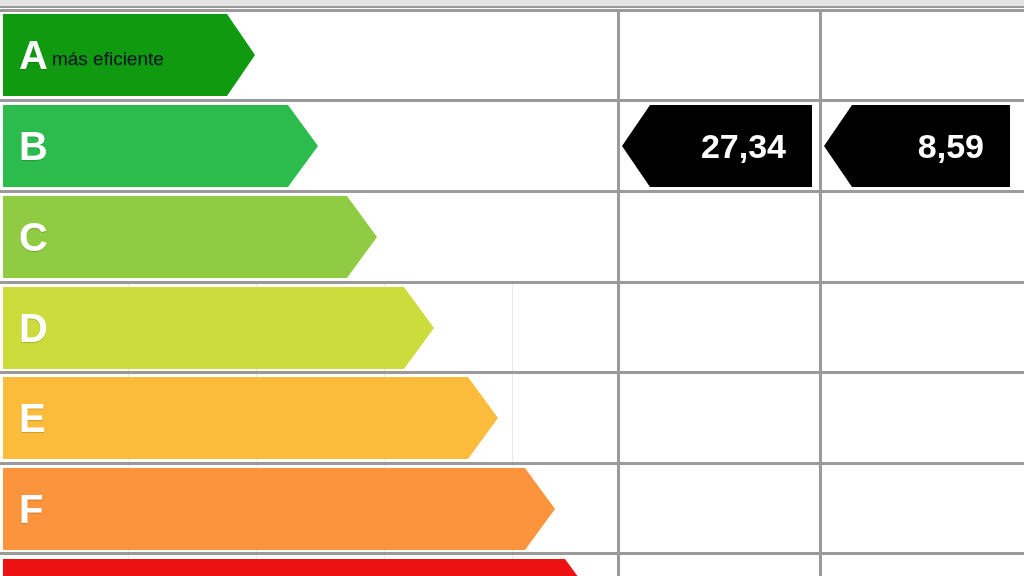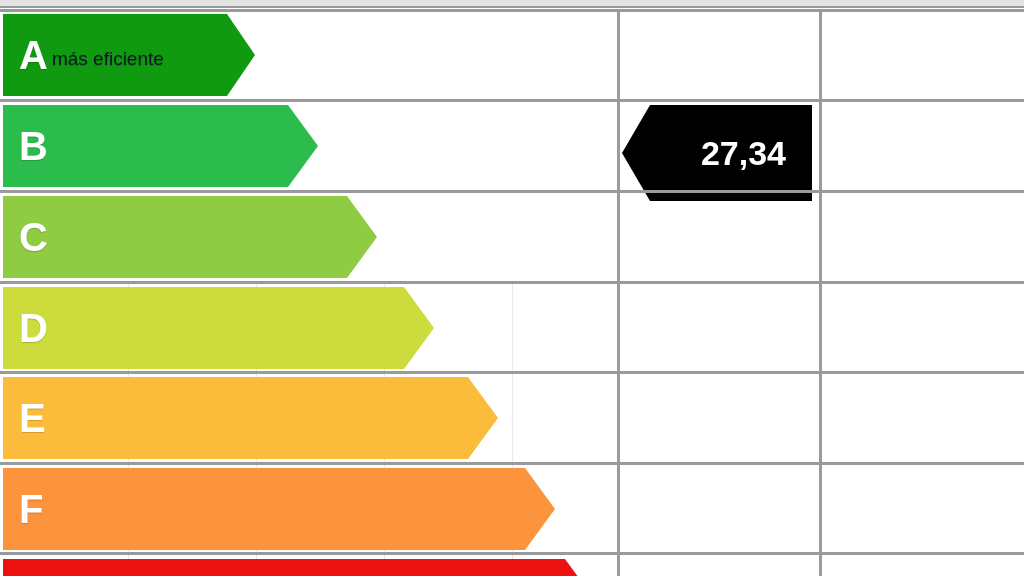--- a/index.html
+++ b/index.html
@@ -164,24 +164,27 @@
       <span class="band-letter">F</span>
     </div>
   </div>
 
   <div class="band-row" style="top:555px; height:90px;">
     <div class="band" style="width:592px; background:#ee1111; clip-path:polygon(0 0, calc(100% - 30px) 0, 100% 50%, calc(100% - 30px) 100%, 0 100%);">
       
     </div>
   </div>
 
-  <div class="value-cell" style="left:622px; top:105px; width:190px; height:96px;">
+  <div class="value-cell" style="left:622px; top:105px; width:190px; height:82px;">
     <span class="value-text">27,34</span>
   </div>
 
+  <div class="value-cell" style="left:824px; top:105px; width:186px; height:82px;">
+    <span class="value-text">8,59</span>
+  </div>
 
   <div class="row-sep" style="top:9px;"></div>
   <div class="row-sep" style="top:99px;"></div>
   <div class="row-sep" style="top:190px;"></div>
   <div class="row-sep" style="top:281px;"></div>
   <div class="row-sep" style="top:371px;"></div>
   <div class="row-sep" style="top:462px;"></div>
   <div class="row-sep" style="top:552px;"></div>
 
   <div class="col-sep" style="left:617px;"></div>

